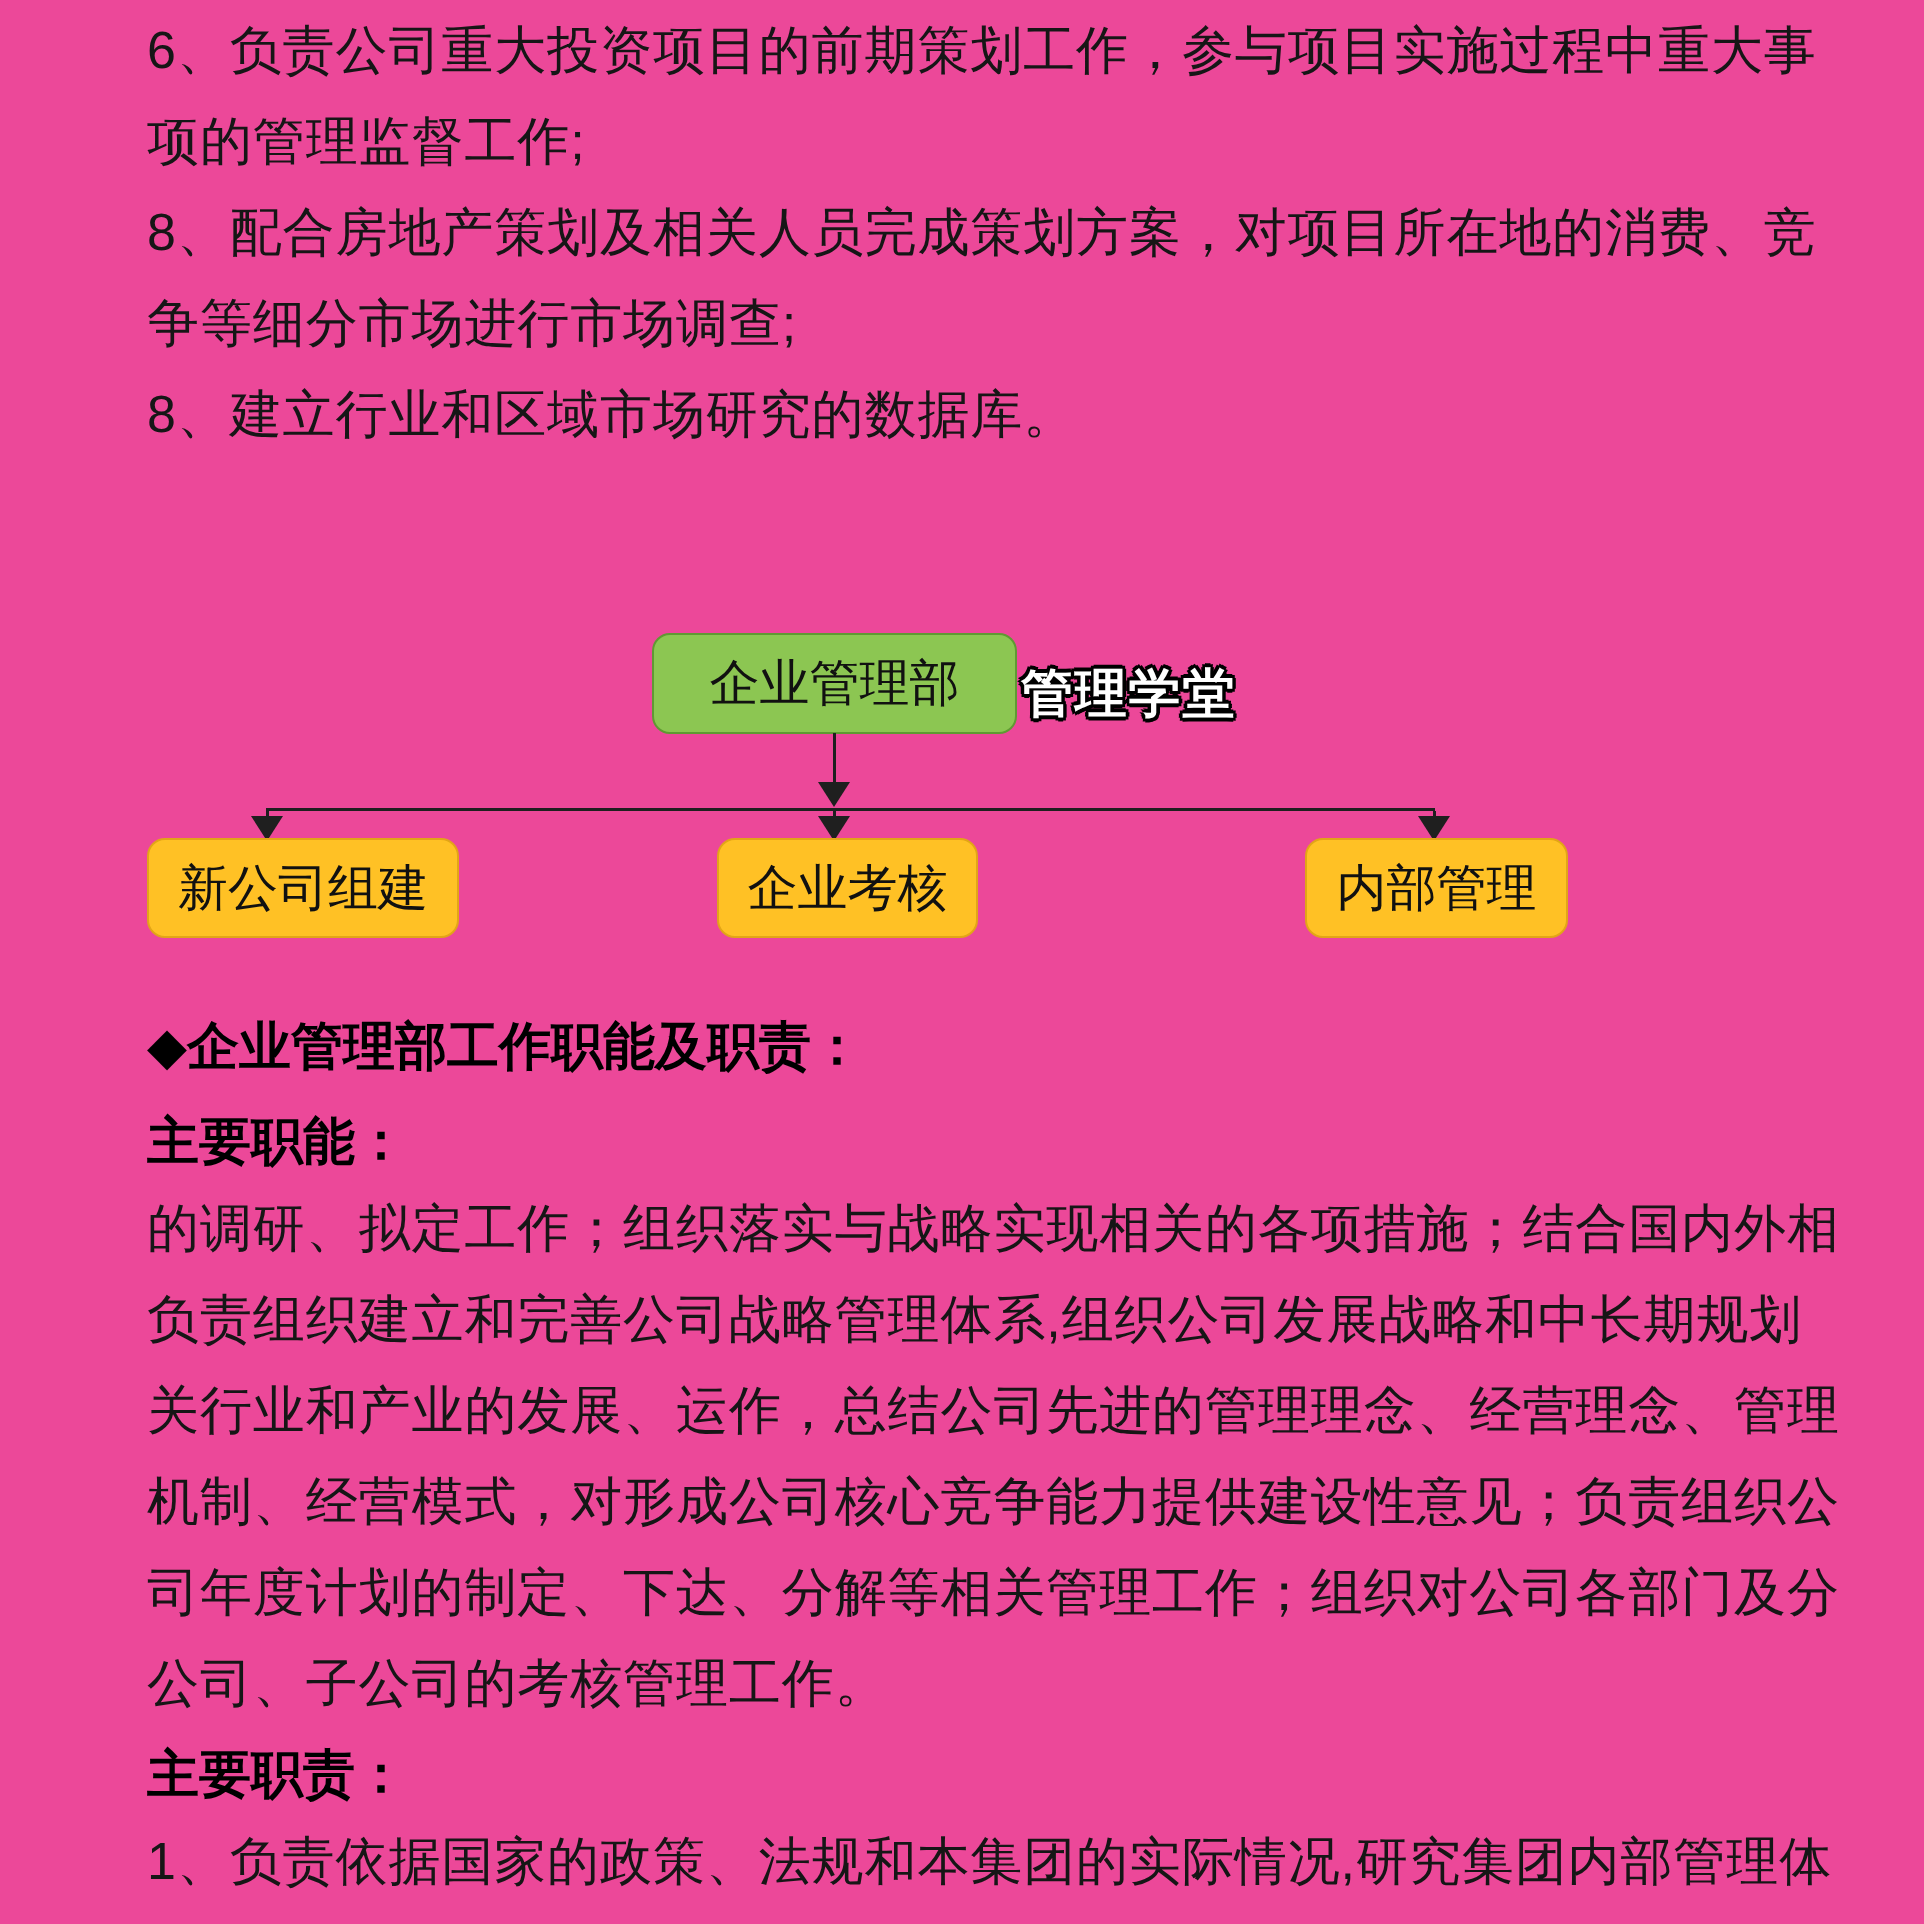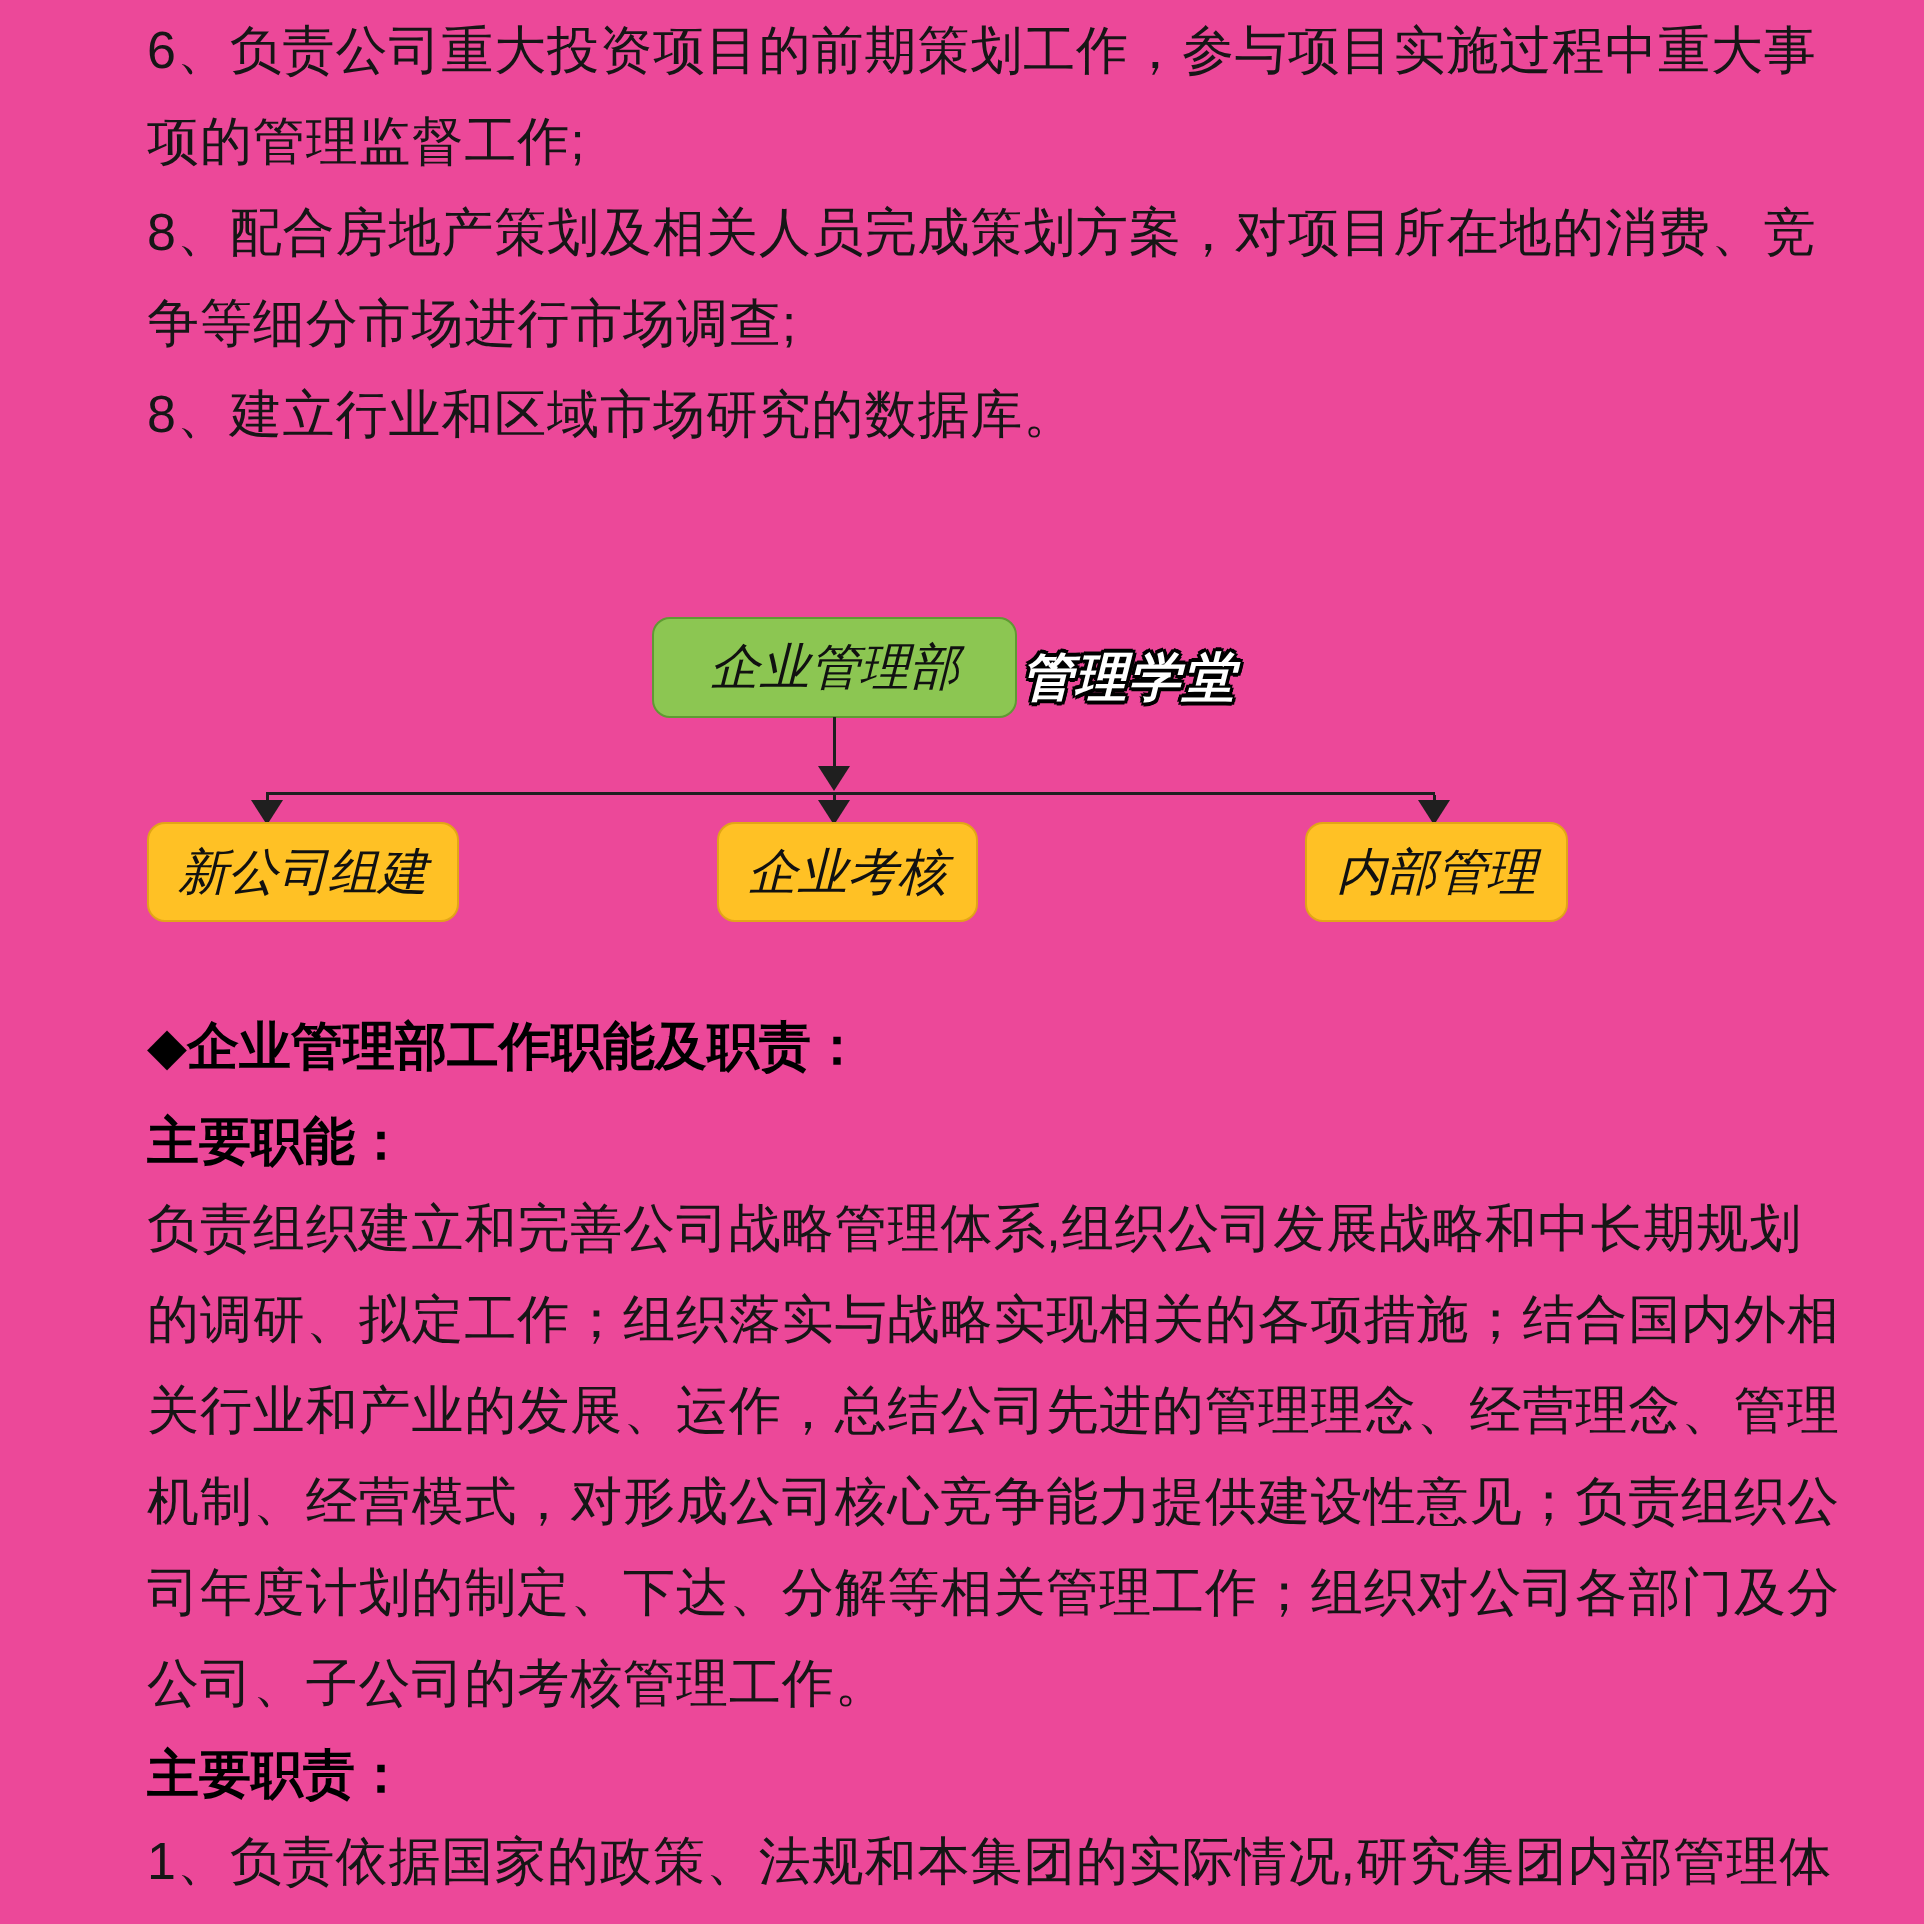--- a/index.html
+++ b/index.html
@@ -31,21 +31,21 @@
     white-space: nowrap;
   }
   .h-main { top: 1001px; }
   .h-func { top: 1096px; }
   .h-duty { top: 1729px; }
   .functions { top: 1183px; }
   .duties  { top: 1816px; }
   .intro   { top: 5.3px; }
 
   
-  .org { position: absolute; left: 0; top: 0; width: 1925px; height: 1583px; pointer-events: none; font-style: italic; }
+  .org { position: absolute; left: 0; top: 16px; width: 1925px; height: 1583px; pointer-events: none; }
   .node {
     position: absolute;
     box-sizing: border-box;
     border: 2.7px solid;
     border-radius: 18px;
     display: flex;
     align-items: center;
     justify-content: center;
     font-size: 50px;
     color: #111;
@@ -131,22 +131,22 @@
       <span>内部管理</span>
     </div>
 
   </div>
 
   <div class="heading h-main">◆企业管理部工作职能及职责：</div>
 
   <div class="heading h-func">主要职能：</div>
 
   <div class="textblock functions">
+    <div class="line">的调研、拟定工作；组织落实与战略实现相关的各项措施；结合国内外相</div>
     <div class="line">负责组织建立和完善公司战略管理体系,组织公司发展战略和中长期规划</div>
-    <div class="line">的调研、拟定工作；组织落实与战略实现相关的各项措施；结合国内外相</div>
     <div class="line">关行业和产业的发展、运作，总结公司先进的管理理念、经营理念、管理</div>
     <div class="line">机制、经营模式，对形成公司核心竞争能力提供建设性意见；负责组织公</div>
     <div class="line">司年度计划的制定、下达、分解等相关管理工作；组织对公司各部门及分</div>
     <div class="line">公司、子公司的考核管理工作。</div>
   </div>
 
   <div class="heading h-duty">主要职责：</div>
 
   <div class="textblock duties">
     <div class="line">1、负责依据国家的政策、法规和本集团的实际情况,研究集团内部管理体</div>

